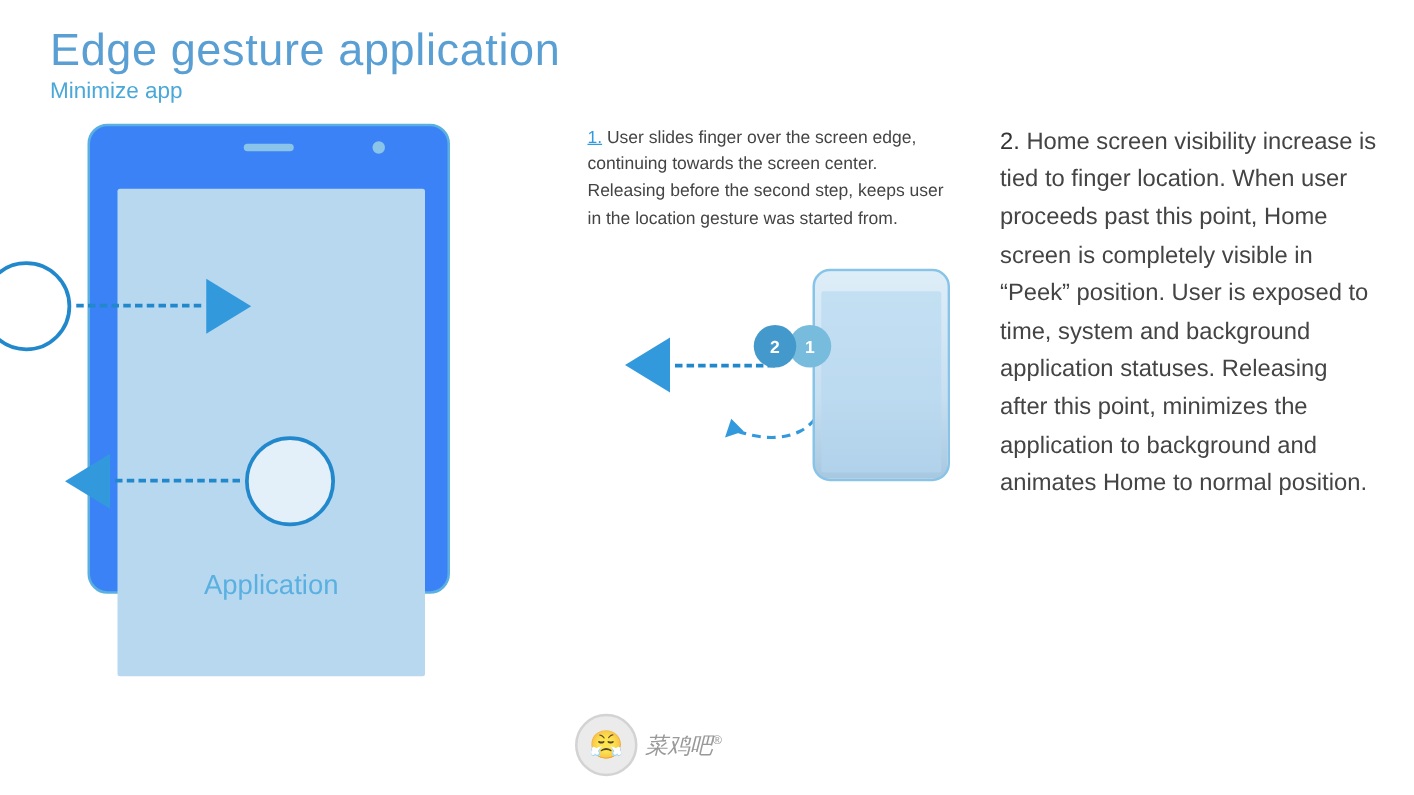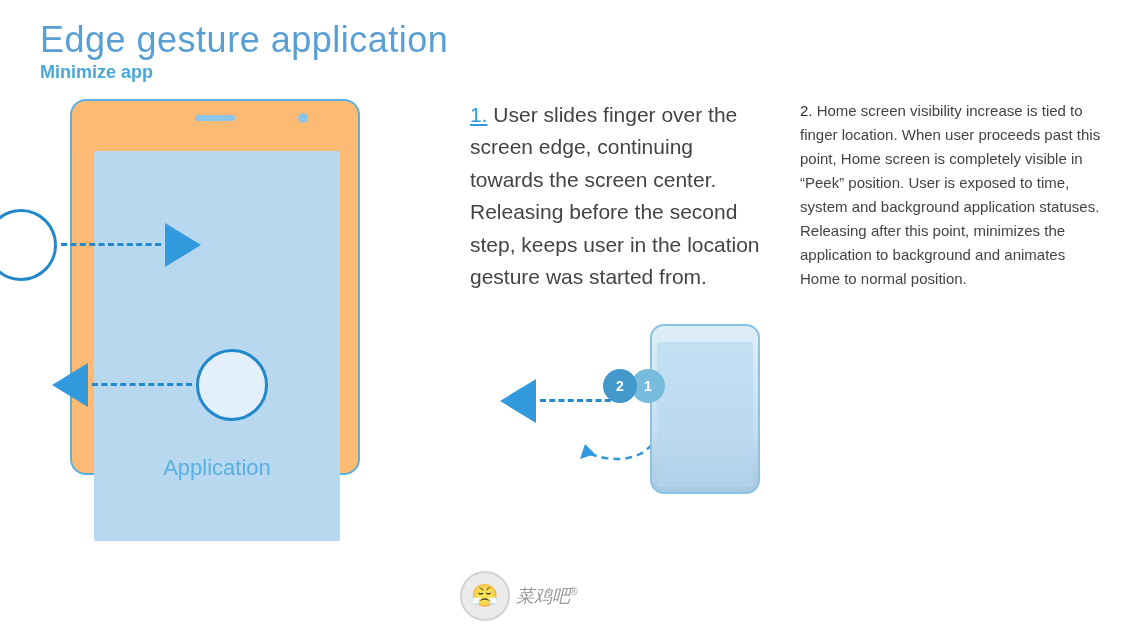--- a/index.html
+++ b/index.html
@@ -26,21 +26,21 @@
     .main-title {
       font-size: 36px;
       font-weight: 200;
       color: #5a9fd4;
       letter-spacing: 0.5px;
       line-height: 1.1;
     }
 
     .sub-title {
       font-size: 18px;
-      font-weight: 700;
+      font-weight: 400;
       color: #4aa8d8;
       margin-top: 2px;
     }
 
     .content-row {
       display: flex;
       flex-direction: row;
       flex: 1;
       align-items: flex-start;
       gap: 0;
@@ -55,21 +55,21 @@
     }
 
     .phone-outer {
       position: absolute;
       left: 30px;
       top: 0;
       width: 290px;
       height: 376px;
       border: 2.5px solid #5ab0e0;
       border-radius: 16px;
-      background: #fdba74;
+      background: #3b82f6;
       overflow: visible;
     }
 
     .phone-speaker {
       position: absolute;
       top: 14px;
       left: 50%;
       transform: translateX(-50%);
       width: 40px;
       height: 6px;
@@ -176,21 +176,21 @@
     
     .middle-section {
       width: 310px;
       flex-shrink: 0;
       position: relative;
       padding-left: 10px;
       padding-right: 10px;
     }
 
     .step1-text {
-      font-size: 21px;
+      font-size: 14px;
       font-weight: 300;
       color: #444;
       line-height: 1.55;
       margin-bottom: 20px;
     }
 
     .step1-num {
       color: #3399dd;
       font-weight: 400;
       text-decoration: underline;
@@ -302,21 +302,21 @@
     }
 
     
     .right-section {
       flex: 1;
       padding-left: 30px;
       padding-top: 0;
     }
 
     .step2-text {
-      font-size: 15px;
+      font-size: 19px;
       font-weight: 300;
       color: #444;
       line-height: 1.6;
     }
 
     .step2-num {
       color: #333;
       font-weight: 400;
     }
 

